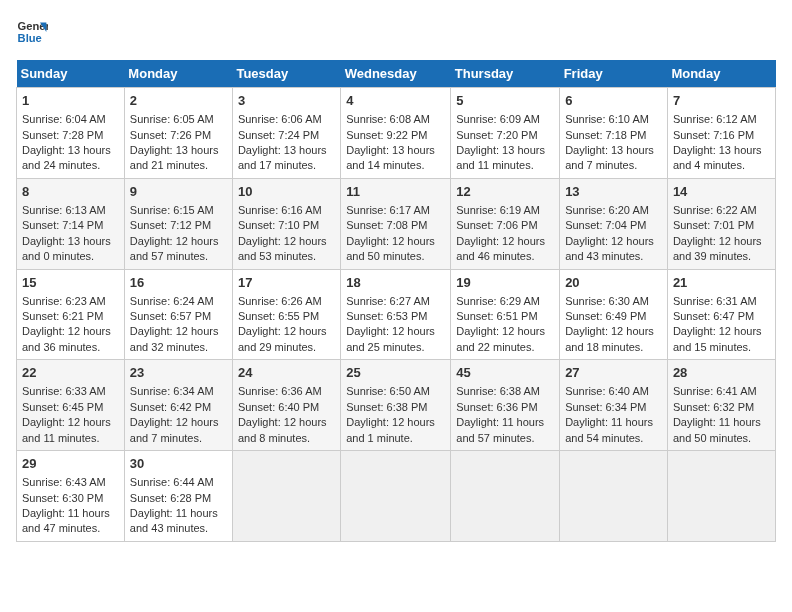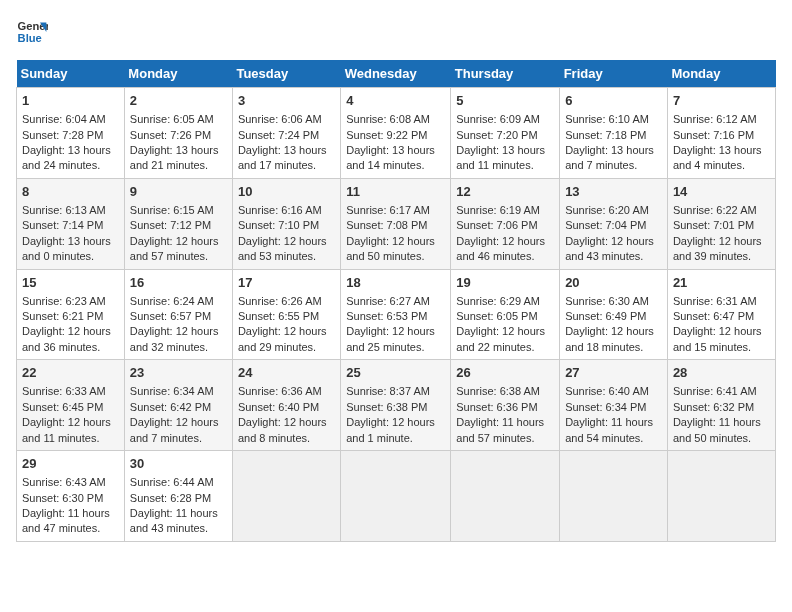--- a/index.html
+++ b/index.html
@@ -122,30 +122,30 @@
         <td><span class="day-num">11</span><span>Sunrise: 6:17 AM</span><br><span>Sunset: 7:08 PM</span><br><span>Daylight: 12 hours and 50 minutes.</span></td>
         <td><span class="day-num">12</span><span>Sunrise: 6:19 AM</span><br><span>Sunset: 7:06 PM</span><br><span>Daylight: 12 hours and 46 minutes.</span></td>
         <td><span class="day-num">13</span><span>Sunrise: 6:20 AM</span><br><span>Sunset: 7:04 PM</span><br><span>Daylight: 12 hours and 43 minutes.</span></td>
         <td><span class="day-num">14</span><span>Sunrise: 6:22 AM</span><br><span>Sunset: 7:01 PM</span><br><span>Daylight: 12 hours and 39 minutes.</span></td>
       </tr>
       <tr>
         <td><span class="day-num">15</span><span>Sunrise: 6:23 AM</span><br><span>Sunset: 6:21 PM</span><br><span>Daylight: 12 hours and 36 minutes.</span></td>
         <td><span class="day-num">16</span><span>Sunrise: 6:24 AM</span><br><span>Sunset: 6:57 PM</span><br><span>Daylight: 12 hours and 32 minutes.</span></td>
         <td><span class="day-num">17</span><span>Sunrise: 6:26 AM</span><br><span>Sunset: 6:55 PM</span><br><span>Daylight: 12 hours and 29 minutes.</span></td>
         <td><span class="day-num">18</span><span>Sunrise: 6:27 AM</span><br><span>Sunset: 6:53 PM</span><br><span>Daylight: 12 hours and 25 minutes.</span></td>
-        <td><span class="day-num">19</span><span>Sunrise: 6:29 AM</span><br><span>Sunset: 6:05 PM</span><br><span>Daylight: 12 hours and 22 minutes.</span></td>
+        <td><span class="day-num">19</span><span>Sunrise: 6:29 AM</span><br><span>Sunset: 6:51 PM</span><br><span>Daylight: 12 hours and 22 minutes.</span></td>
         <td><span class="day-num">20</span><span>Sunrise: 6:30 AM</span><br><span>Sunset: 6:49 PM</span><br><span>Daylight: 12 hours and 18 minutes.</span></td>
         <td><span class="day-num">21</span><span>Sunrise: 6:31 AM</span><br><span>Sunset: 6:47 PM</span><br><span>Daylight: 12 hours and 15 minutes.</span></td>
       </tr>
       <tr>
         <td><span class="day-num">22</span><span>Sunrise: 6:33 AM</span><br><span>Sunset: 6:45 PM</span><br><span>Daylight: 12 hours and 11 minutes.</span></td>
         <td><span class="day-num">23</span><span>Sunrise: 6:34 AM</span><br><span>Sunset: 6:42 PM</span><br><span>Daylight: 12 hours and 7 minutes.</span></td>
         <td><span class="day-num">24</span><span>Sunrise: 6:36 AM</span><br><span>Sunset: 6:40 PM</span><br><span>Daylight: 12 hours and 8 minutes.</span></td>
-        <td><span class="day-num">25</span><span>Sunrise: 8:37 AM</span><br><span>Sunset: 6:38 PM</span><br><span>Daylight: 12 hours and 1 minute.</span></td>
-        <td><span class="day-num">26</span><span>Sunrise: 6:38 AM</span><br><span>Sunset: 6:36 PM</span><br><span>Daylight: 11 hours and 57 minutes.</span></td>
+        <td><span class="day-num">25</span><span>Sunrise: 6:50 AM</span><br><span>Sunset: 6:38 PM</span><br><span>Daylight: 12 hours and 1 minute.</span></td>
+        <td><span class="day-num">45</span><span>Sunrise: 6:38 AM</span><br><span>Sunset: 6:36 PM</span><br><span>Daylight: 11 hours and 57 minutes.</span></td>
         <td><span class="day-num">27</span><span>Sunrise: 6:40 AM</span><br><span>Sunset: 6:34 PM</span><br><span>Daylight: 11 hours and 54 minutes.</span></td>
         <td><span class="day-num">28</span><span>Sunrise: 6:41 AM</span><br><span>Sunset: 6:32 PM</span><br><span>Daylight: 11 hours and 50 minutes.</span></td>
       </tr>
       <tr>
         <td><span class="day-num">29</span><span>Sunrise: 6:43 AM</span><br><span>Sunset: 6:30 PM</span><br><span>Daylight: 11 hours and 47 minutes.</span></td>
         <td><span class="day-num">30</span><span>Sunrise: 6:44 AM</span><br><span>Sunset: 6:28 PM</span><br><span>Daylight: 11 hours and 43 minutes.</span></td>
         <td class="empty"></td>
         <td class="empty"></td>
         <td class="empty"></td>
         <td class="empty"></td>

